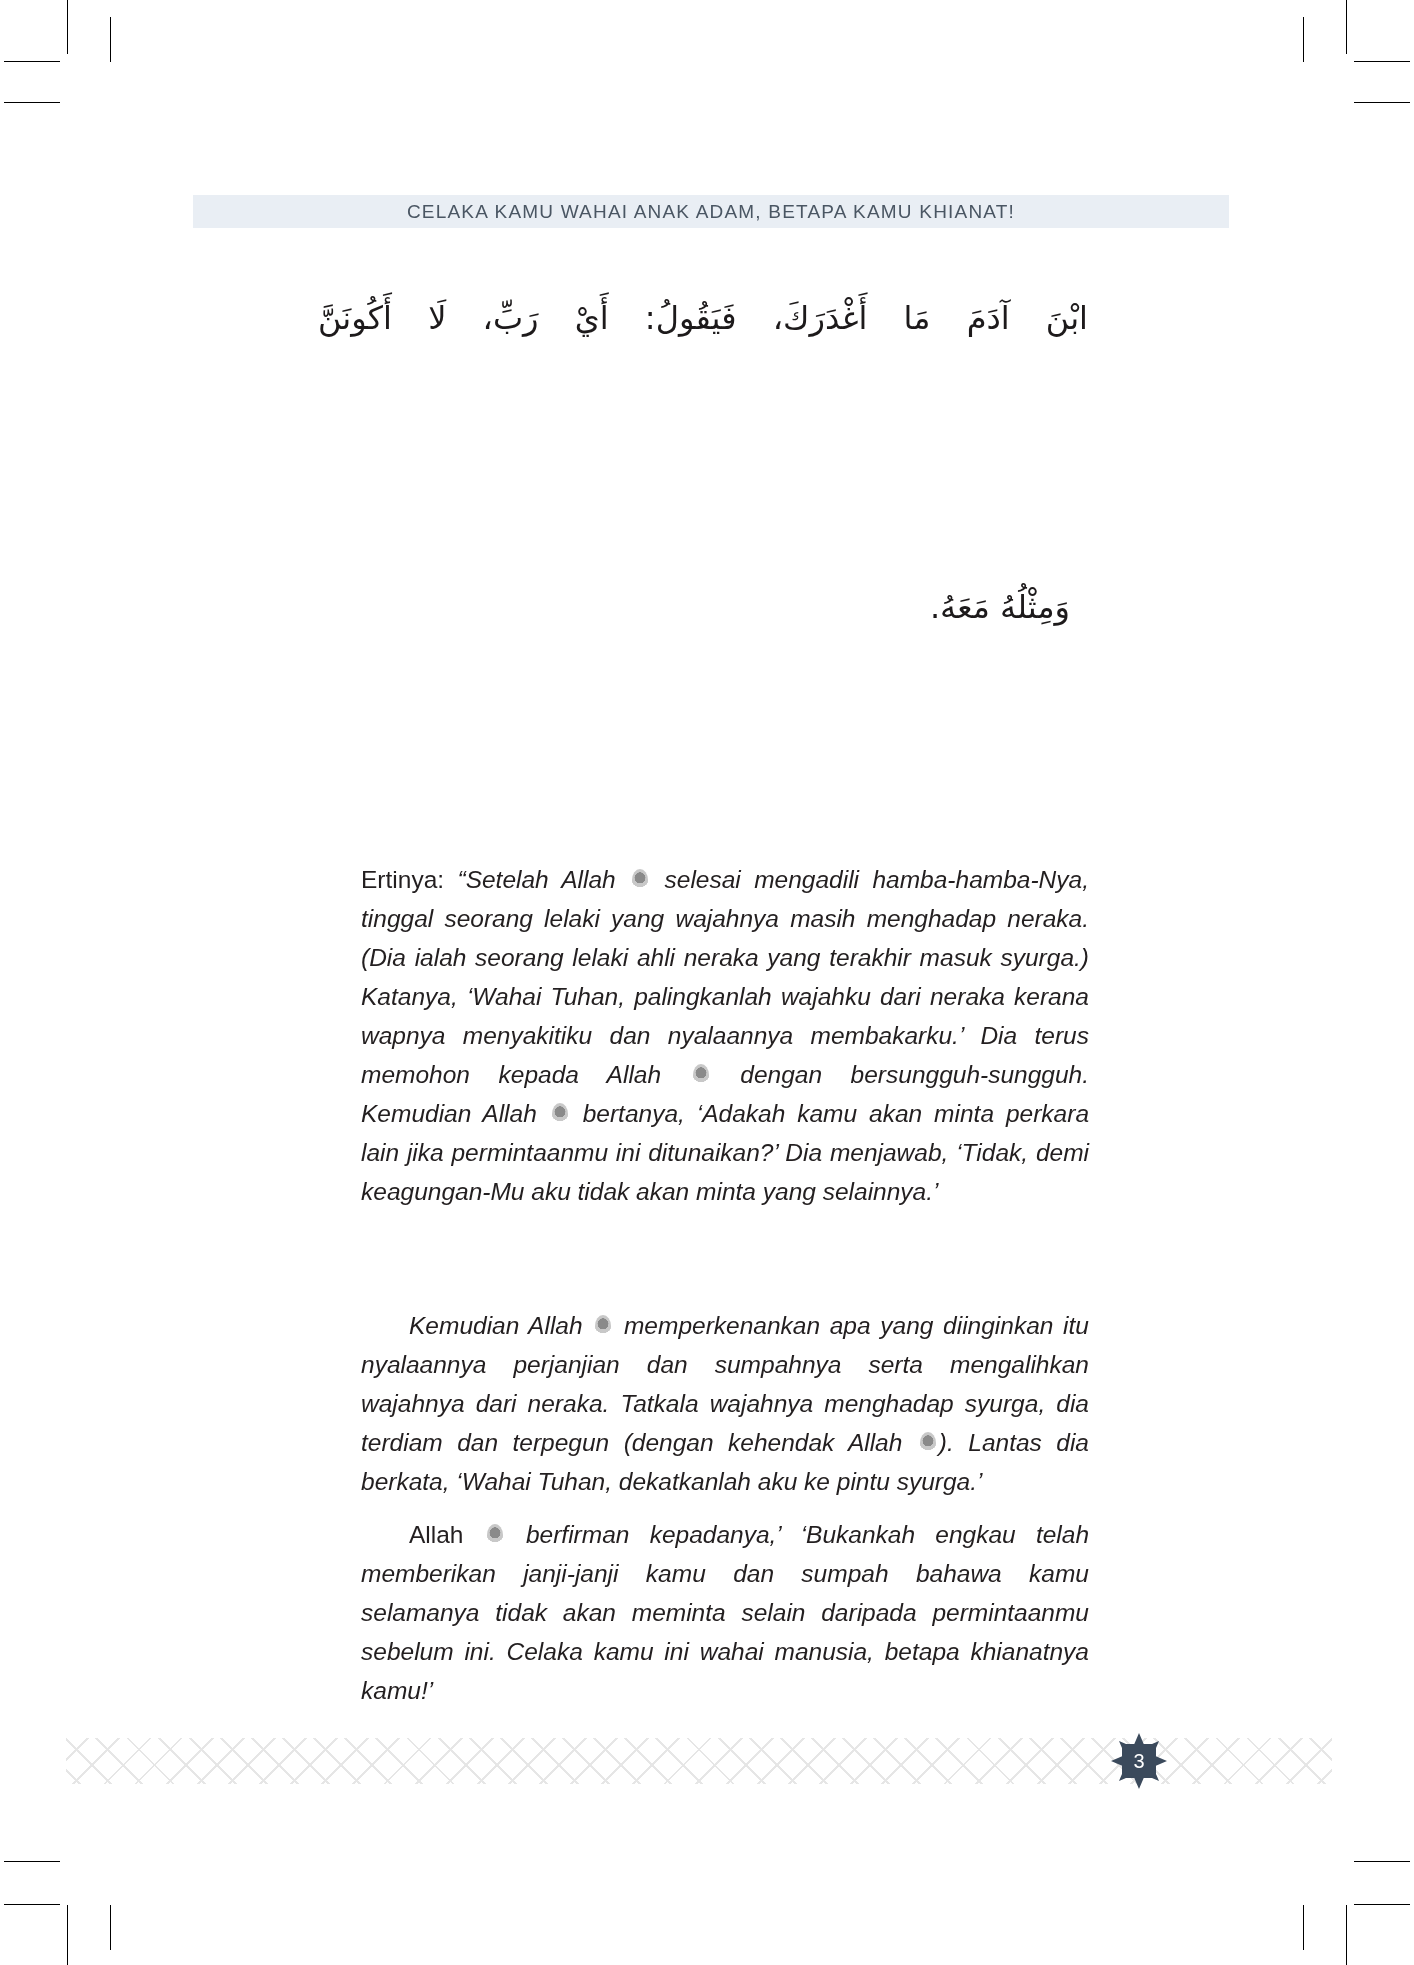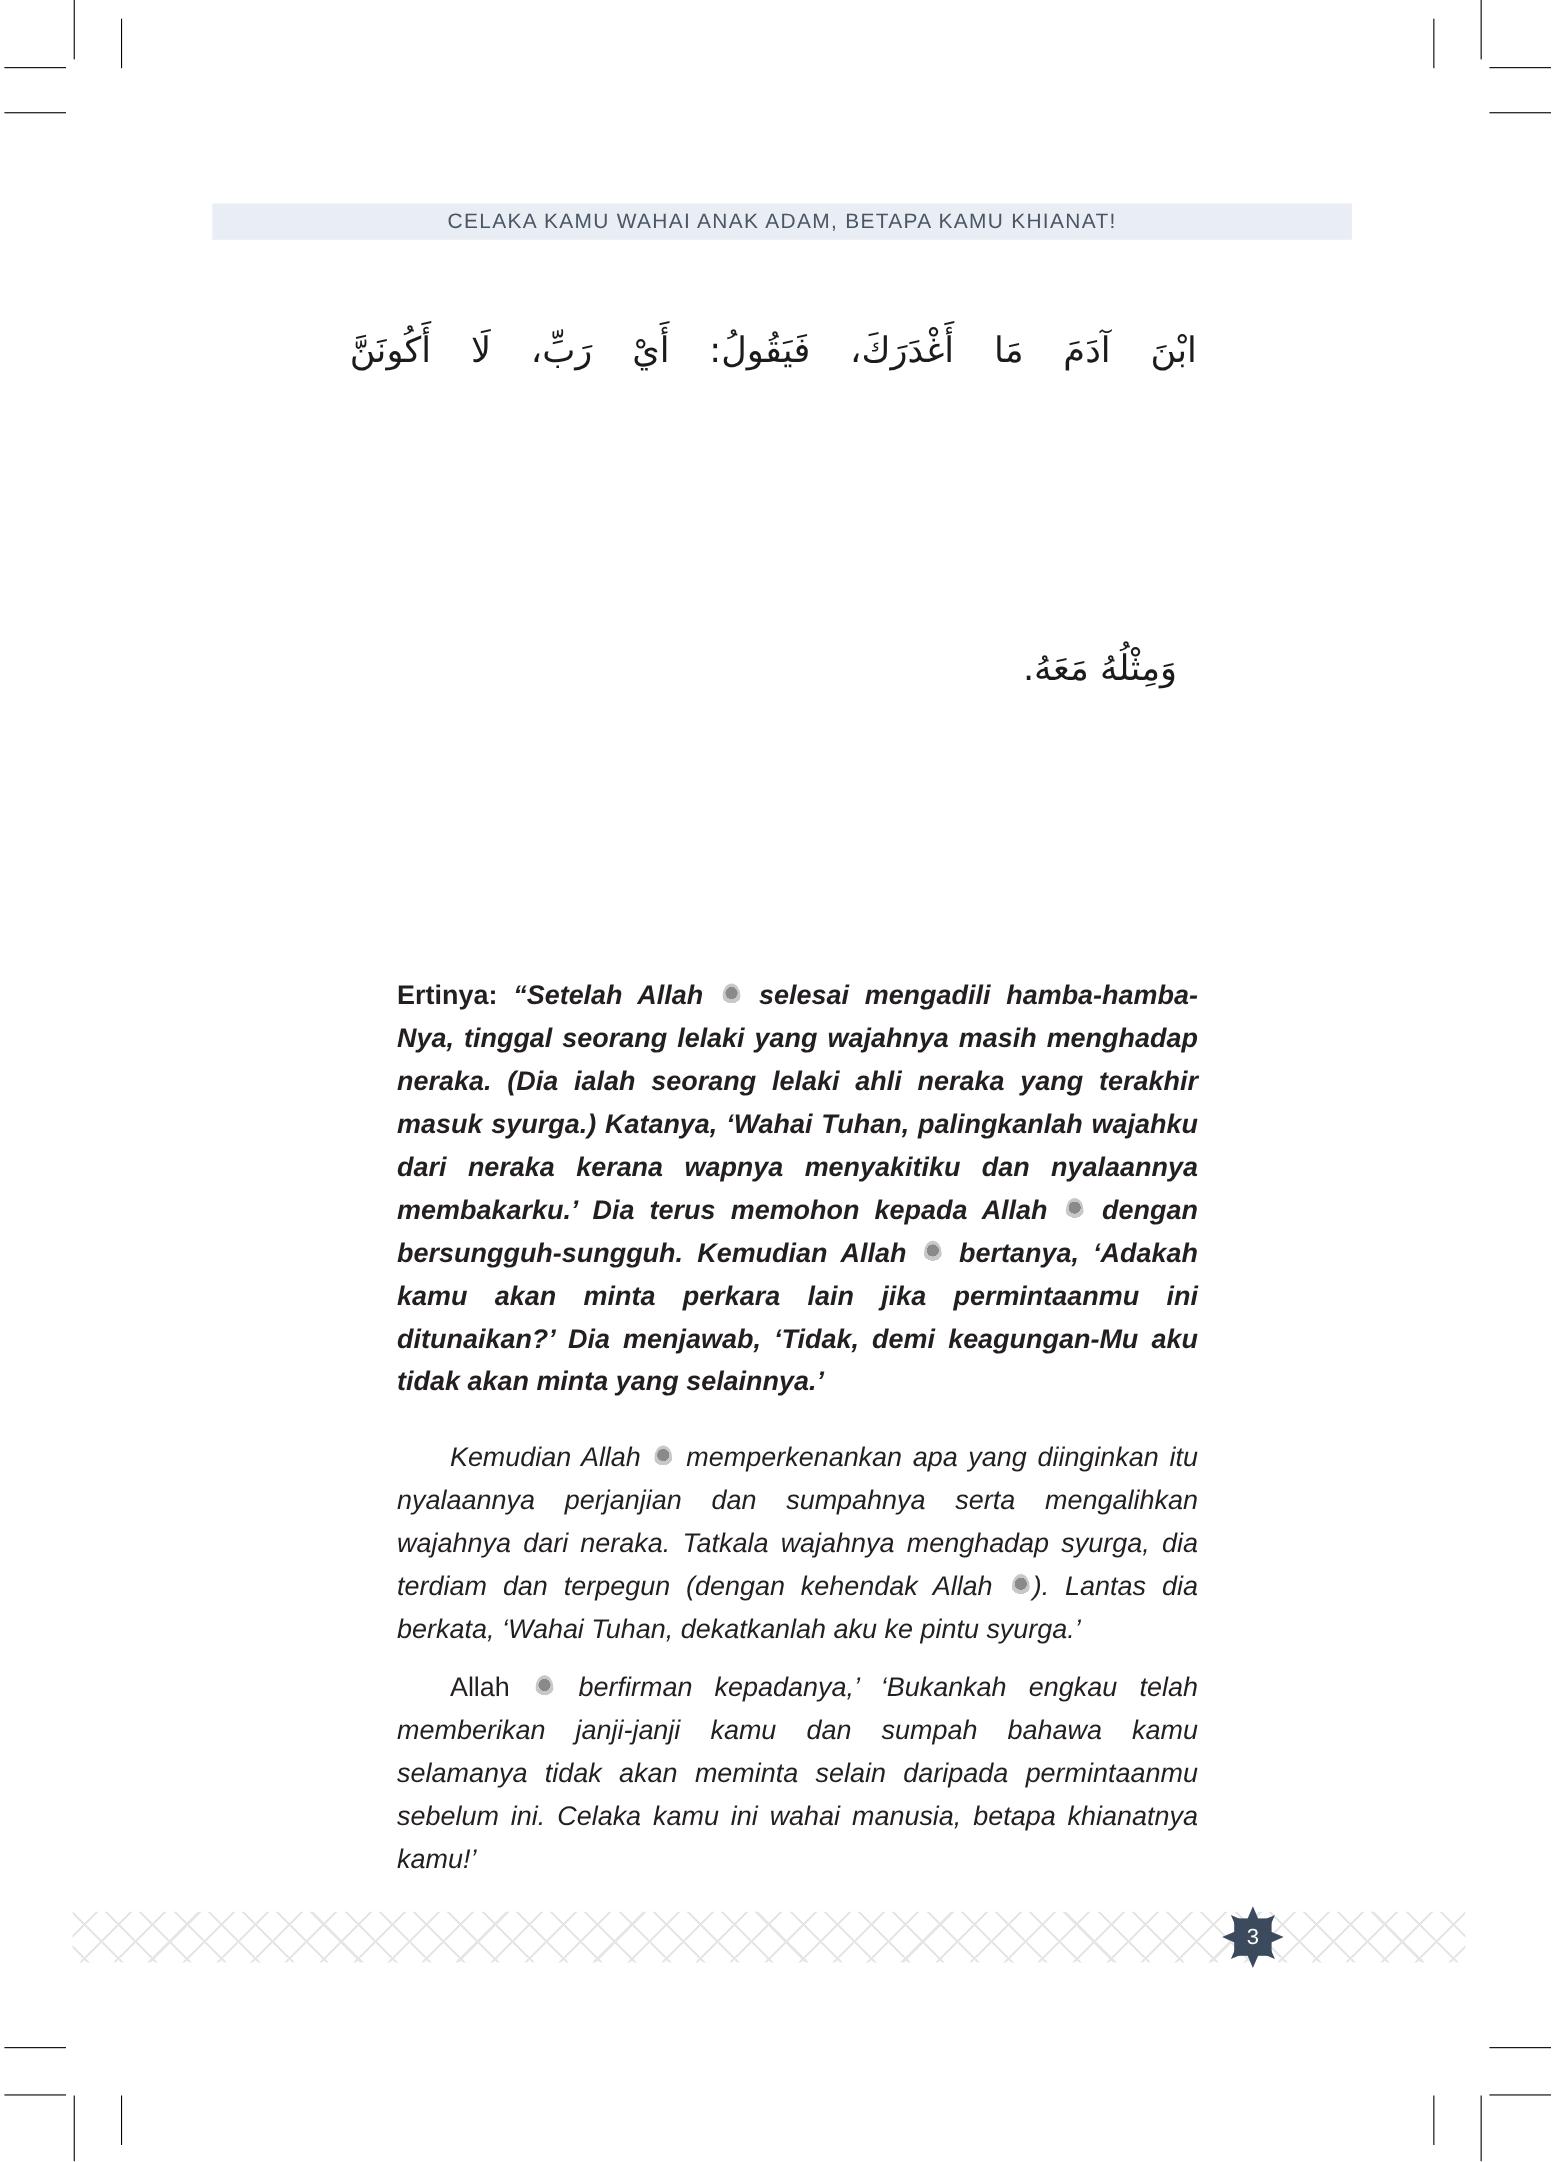--- a/index.html
+++ b/index.html
@@ -4,21 +4,21 @@
   <style>
     html, body { margin: 0; padding: 0; background: #ffffff; }
     body { width: 1414px; height: 1965px; position: relative; overflow: hidden; font-family: "Liberation Sans", sans-serif; color: #231f20; }
 
     
     .crop { position: absolute; background: #000; }
     .crop.h { height: 1px; width: 56px; }
     .crop.v { width: 1px; height: 54px; }
 
     .running-header {
-      position: absolute; left: 193px; top: 185px; width: 1036px; height: 33px;
+      position: absolute; left: 193px; top: 195px; width: 1036px; height: 33px;
       background: #e9eef4; display: flex; align-items: center; justify-content: center;
       font-family: "Liberation Sans", sans-serif; font-size: 19px; letter-spacing: 1.2px; color: #4a5663;
     }
 
     .arabic {
       position: absolute; left: 318px; width: 770px; direction: rtl; text-align: justify;
       text-align-last: right;
       font-family: "DejaVu Sans", sans-serif; font-size: 32px; line-height: 84px; color: #1d1a1b;
     }
     .arabic.a1 { top: 276px; }
@@ -26,21 +26,21 @@
     .arabic .line { display: block; text-align: justify; text-align-last: justify; }
     .arabic .line.last { text-align-last: right; }
 
     .translation {
       position: absolute; left: 361px; width: 728px;
       font-family: "Liberation Sans", sans-serif; font-size: 24.5px; line-height: 39px; color: #231f20;
       text-align: justify;
     }
     .translation p { margin: 0; }
     .translation .it { font-style: italic; }
-    .t1 { top: 886px; font-weight: bold; }
+    .t1 { top: 860px; }
     .t2 { top: 1306px; text-indent: 48px; }
     .t3 { top: 1515px; text-indent: 48px; }
 
     .swt {
       display: inline-block; width: 16px; height: 22px; vertical-align: -3px; margin: 0 3px;
       border-radius: 50% 50% 45% 45%;
       background: radial-gradient(circle at 50% 40%, #8a8a8a 0 35%, #c8c8c8 36% 60%, transparent 61%);
     }
 
     .ornament-band {

